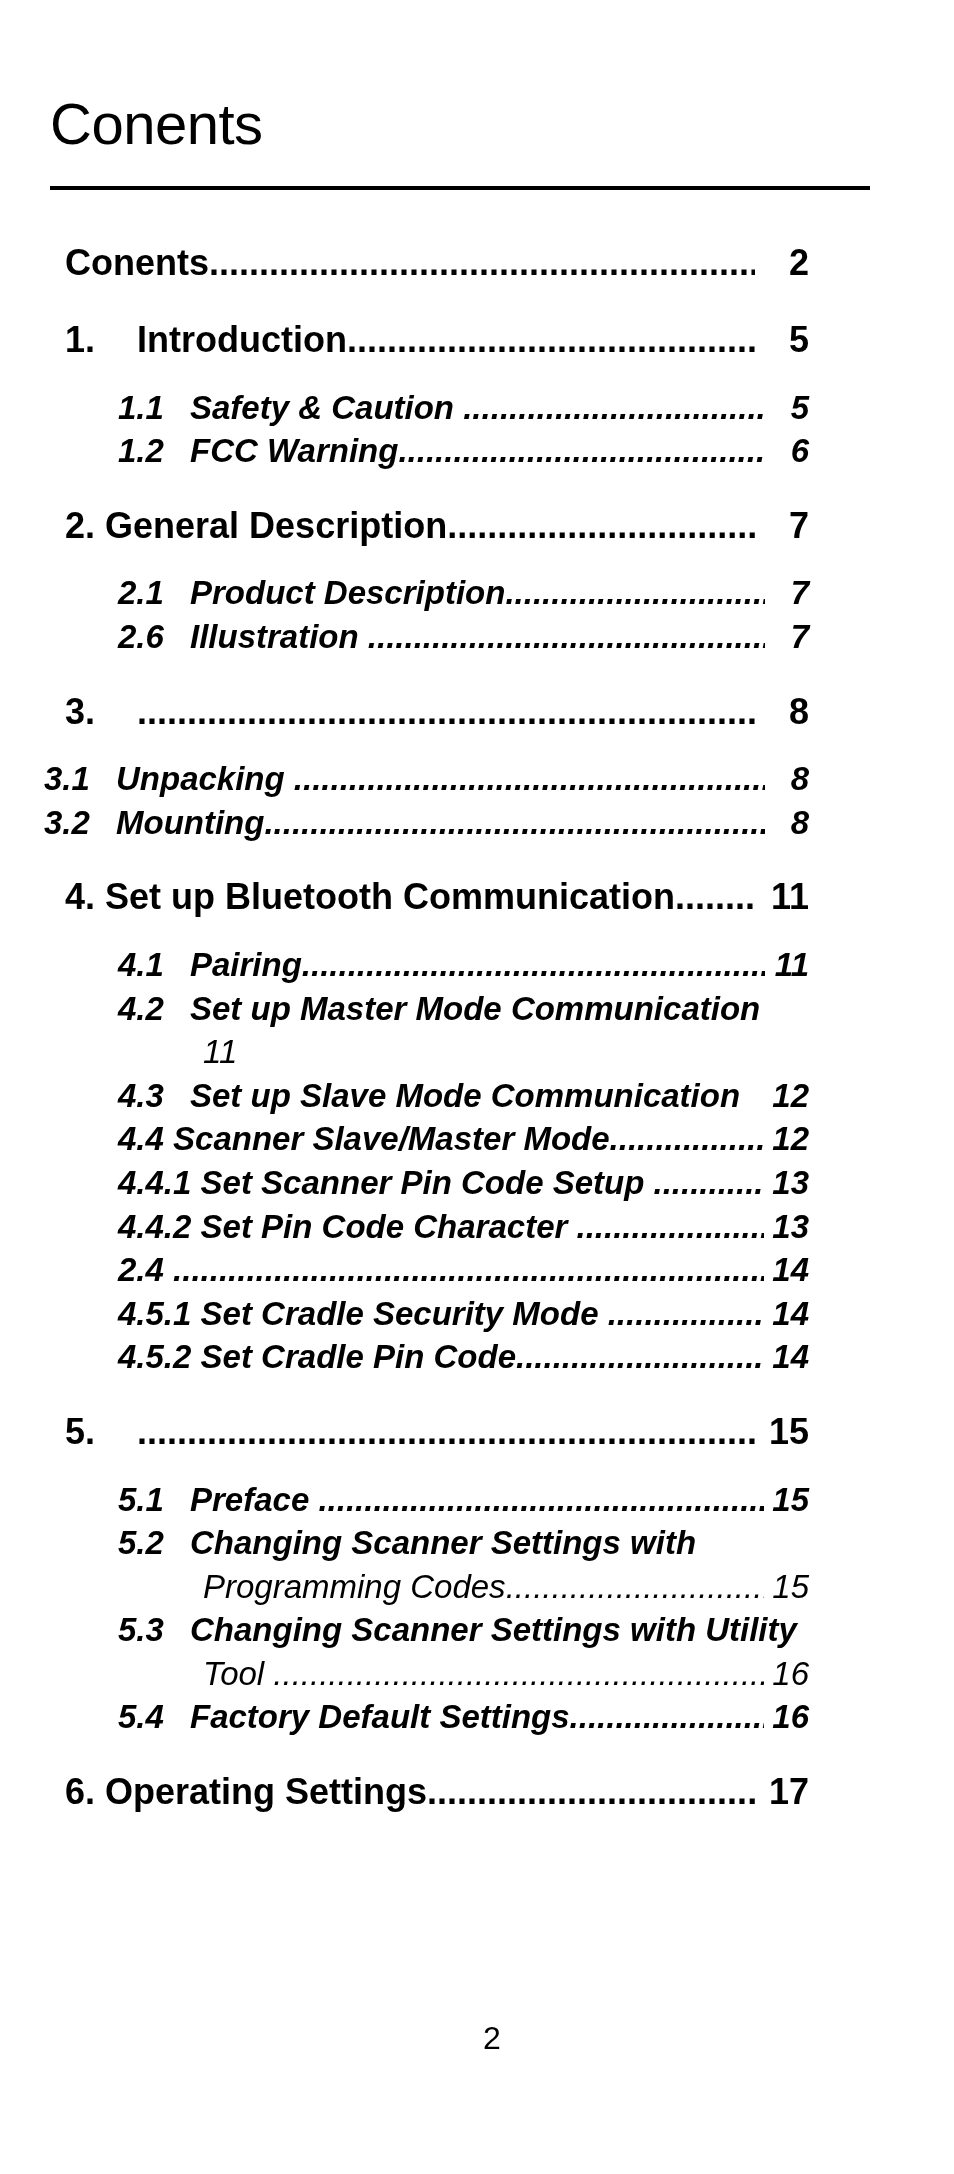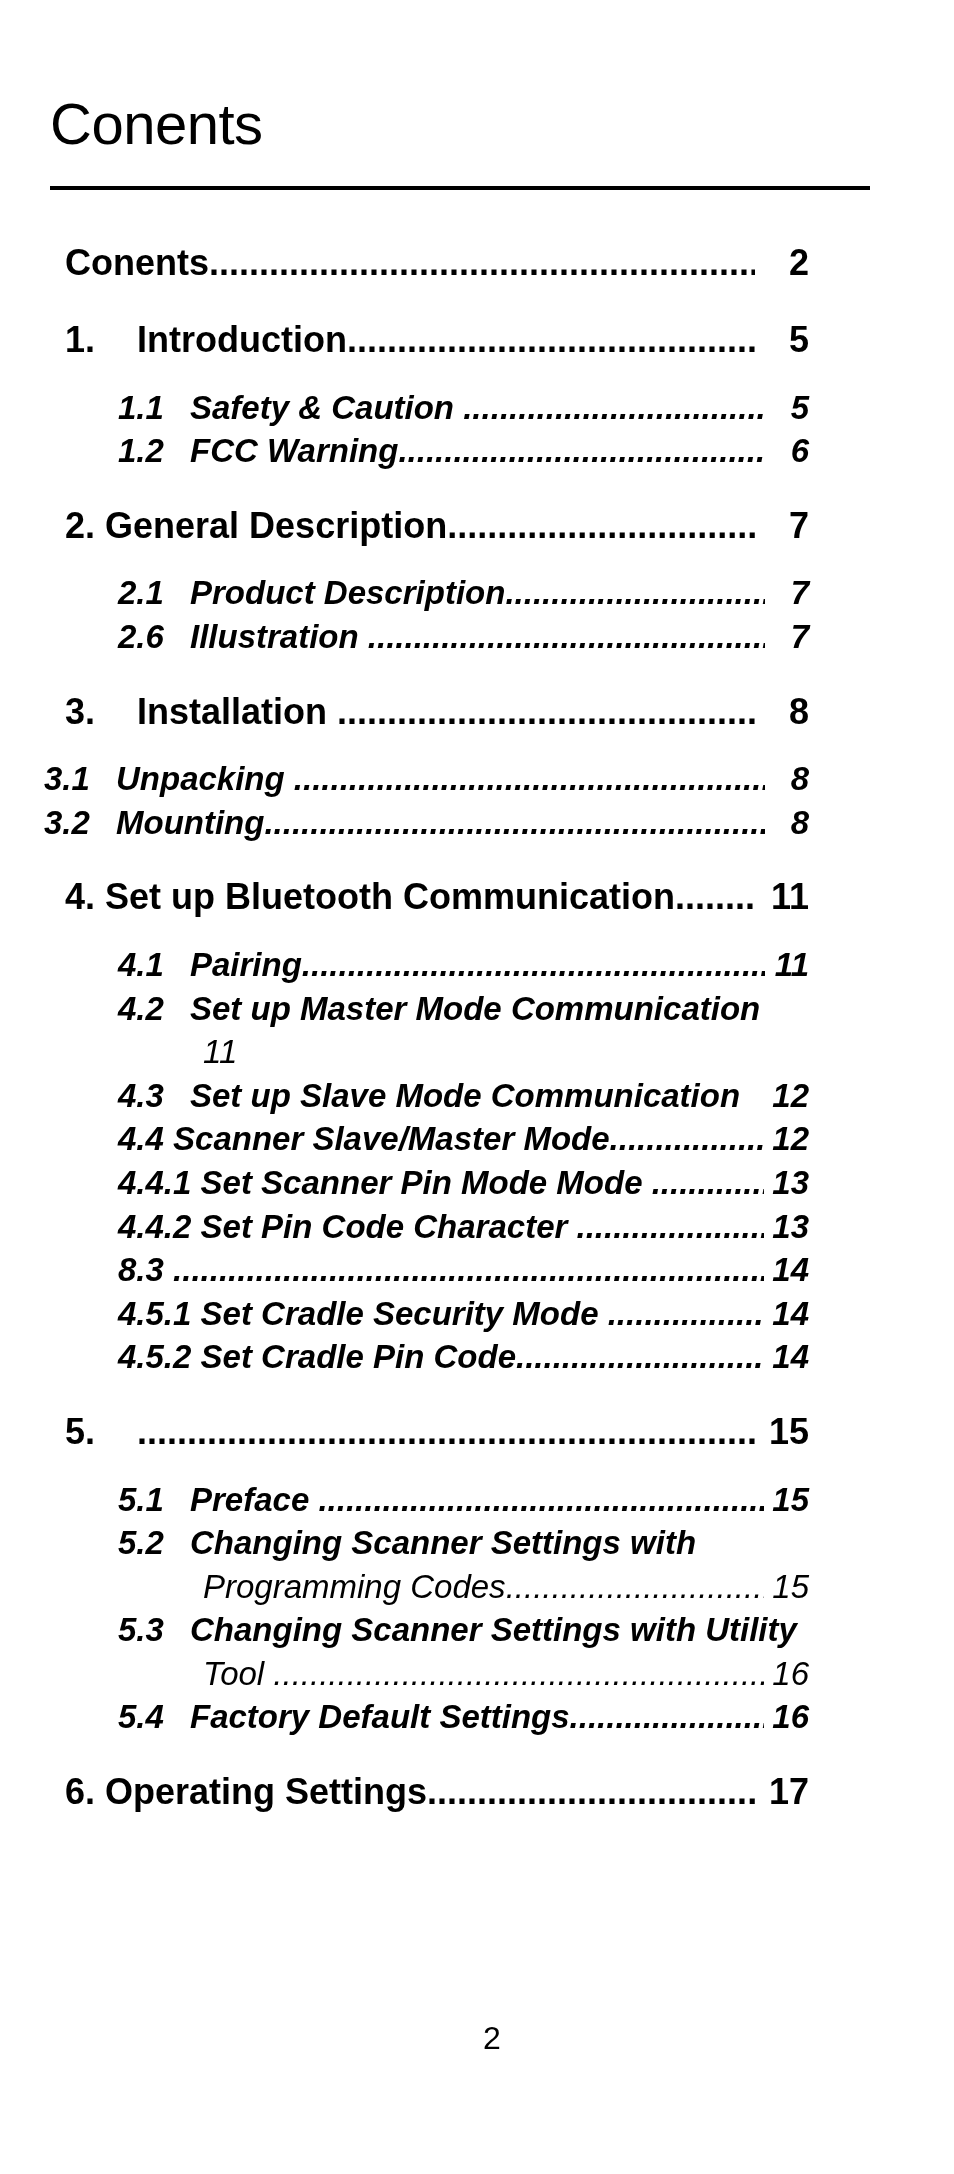--- a/index.html
+++ b/index.html
@@ -195,21 +195,20 @@
       <div class="gap-sm" style="height: 0px;"></div>
       <div class="toc-entry lvl2">
         <span class="num w-tab">2.6</span>
         <span class="label">Illustration </span>
         <span class="leader"></span>
         <span class="pageno">7</span>
       </div>
       <div class="gap-lg"></div>
       <div class="toc-entry lvl1">
         <span class="num w-tab">3.</span>
-        <span class="label">Installation </span>
         <span class="leader"></span>
         <span class="pageno">8</span>
       </div>
       <div class="gap-md"></div>
       <div class="toc-entry lvl2 bold">
         <span class="num w-tab">3.1</span>
         <span class="label">Unpacking </span>
         <span class="leader"></span>
         <span class="pageno">8</span>
       </div>
@@ -255,34 +254,34 @@
       <div class="gap-sm" style="height: 0px;"></div>
       <div class="toc-entry lvl2">
         <span class="num w-tight">4.4 </span>
         <span class="label">Scanner Slave/Master Mode</span>
         <span class="leader"></span>
         <span class="pageno">12</span>
       </div>
       <div class="gap-sm" style="height: 0px;"></div>
       <div class="toc-entry lvl2">
         <span class="num w-tight">4.4.1 </span>
-        <span class="label">Set Scanner Pin Mode Mode </span>
+        <span class="label">Set Scanner Pin Code Setup </span>
         <span class="leader"></span>
         <span class="pageno">13</span>
       </div>
       <div class="gap-sm" style="height: 0px;"></div>
       <div class="toc-entry lvl2">
         <span class="num w-tight">4.4.2 </span>
         <span class="label">Set Pin Code Character </span>
         <span class="leader"></span>
         <span class="pageno">13</span>
       </div>
       <div class="gap-sm" style="height: 0px;"></div>
       <div class="toc-entry lvl2">
-        <span class="num w-tight">8.3 </span>
+        <span class="num w-tight">2.4 </span>
         <span class="leader"></span>
         <span class="pageno">14</span>
       </div>
       <div class="gap-sm" style="height: 0px;"></div>
       <div class="toc-entry lvl2">
         <span class="num w-tight">4.5.1 </span>
         <span class="label">Set Cradle Security Mode </span>
         <span class="leader"></span>
         <span class="pageno">14</span>
       </div>

